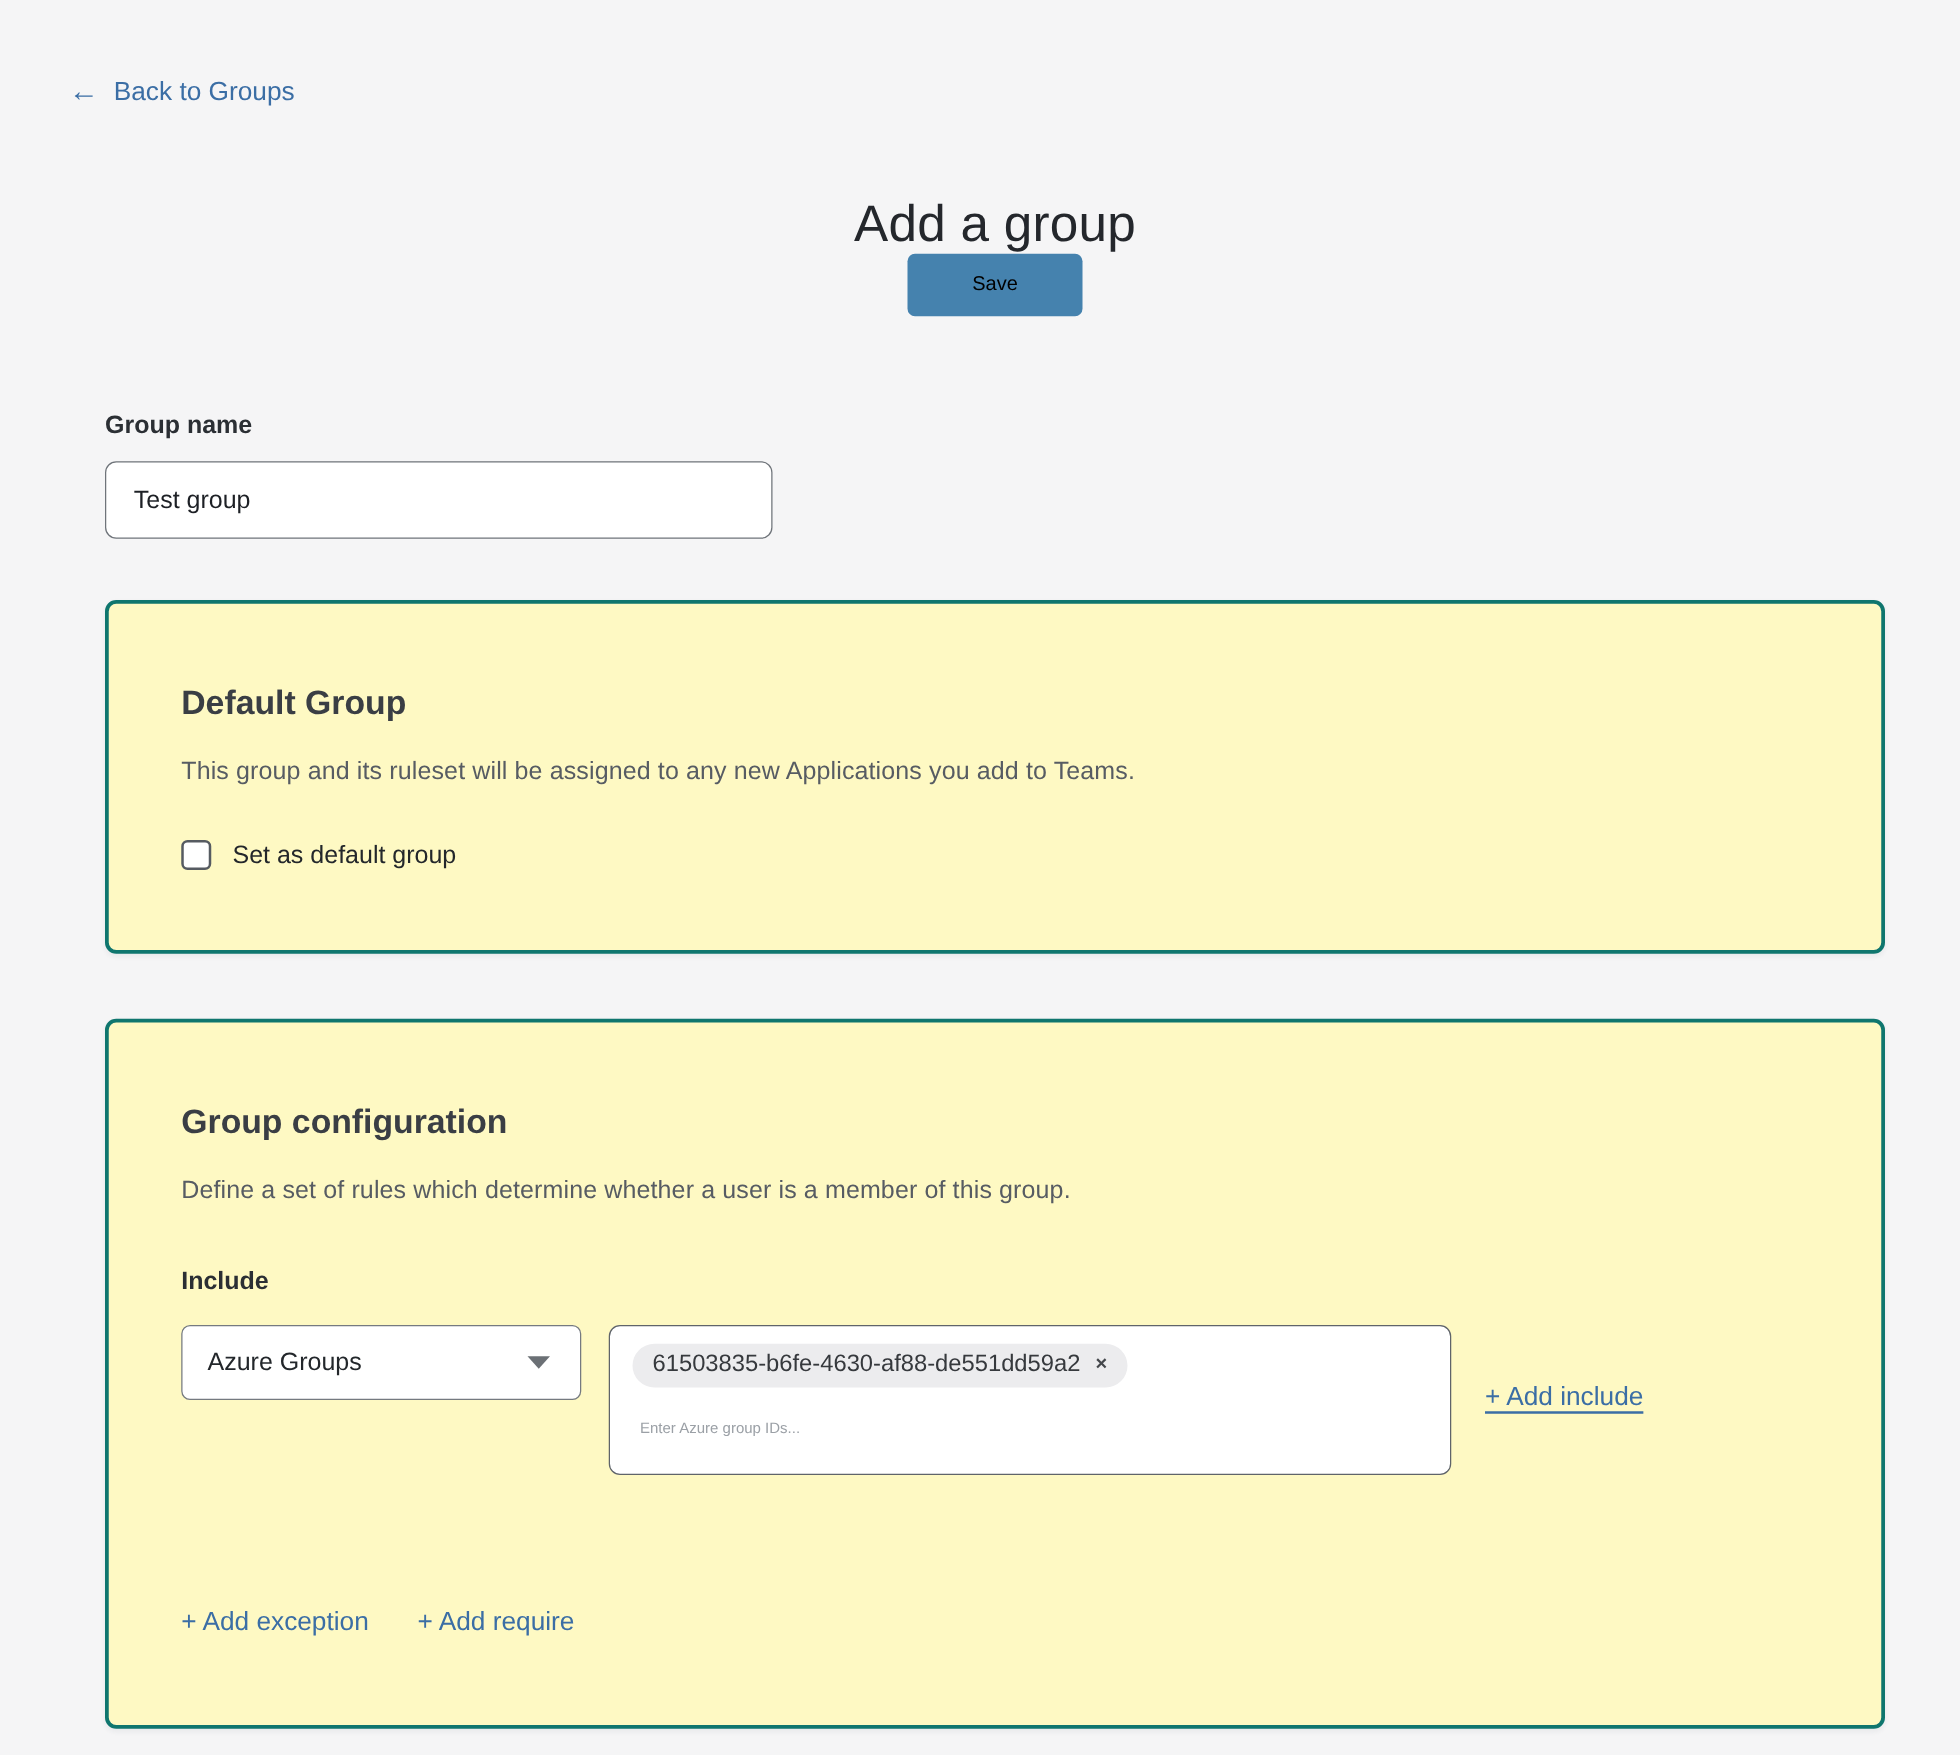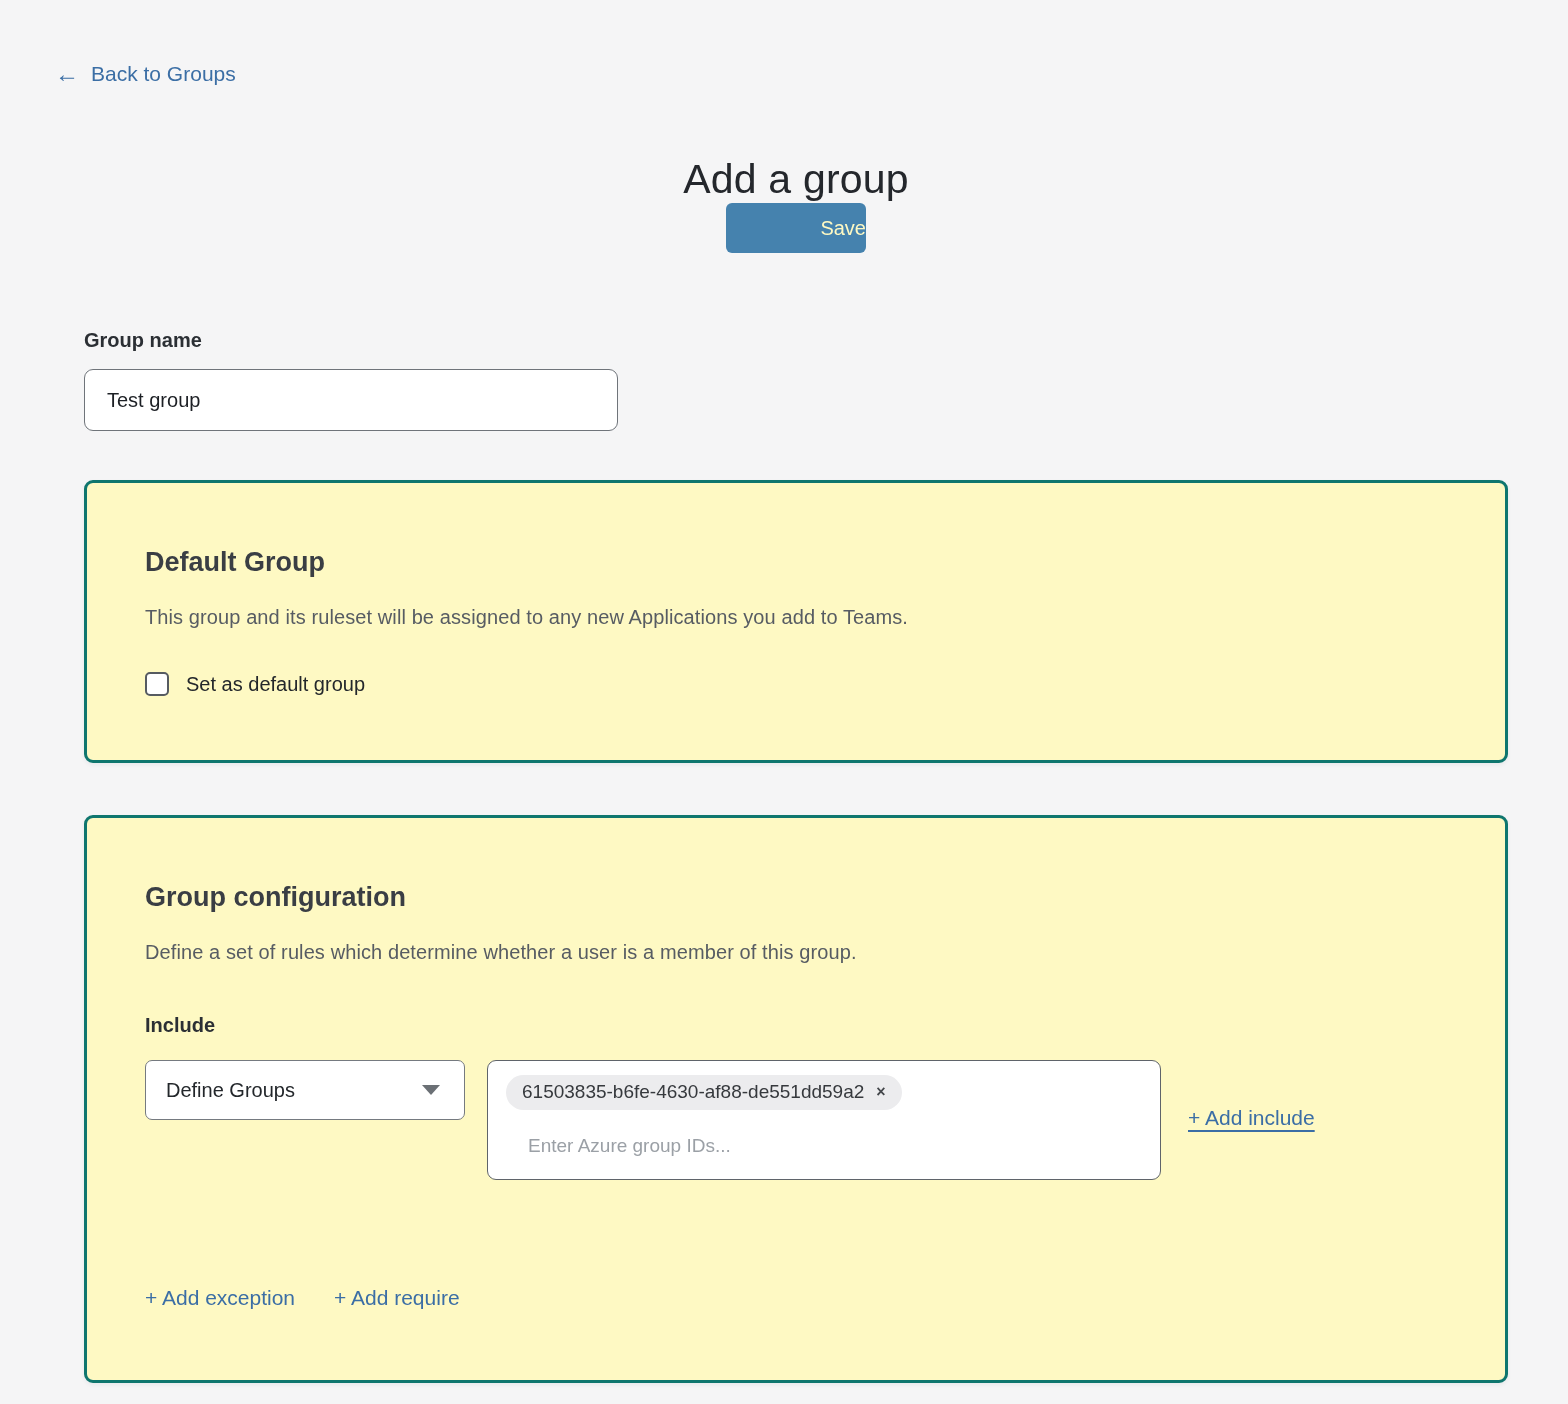--- a/index.html
+++ b/index.html
@@ -37,27 +37,26 @@
   .page-title {
     font-size: 41px;
     font-weight: 400;
     letter-spacing: 0.2px;
     color: #24272c;
   }
   .save-btn {
     width: 140px;
     height: 50px;
     background: #4582ae;
-    color: #fef9c3;
-    font-size: 20px;
+    color: #000000;
+    font-size: 16px;
     font-family: inherit;
     border: none;
     border-radius: 6px;
     cursor: pointer;
-    text-align: right;
   }
   .field-label {
     margin-top: 76px;
     font-size: 20px;
     font-weight: 700;
     color: #2b2f34;
   }
   .text-input {
     display: block;
     margin-top: 17px;
@@ -168,26 +167,25 @@
     color: #44474b;
     cursor: pointer;
     line-height: 1;
   }
   .tag-input {
     display: block;
     margin-top: 21px;
     border: none;
     outline: none;
     width: 100%;
-    font-size: 19px;
+    font-size: 12px;
     font-family: inherit;
     color: #1d2025;
     padding: 4px 6px 10px 6px;
     background: transparent;
-    margin-left: 16px;
   }
   .tag-input::placeholder { color: #9ba0a6; }
   .add-include-link {
     margin-left: 27px;
     margin-top: 46px;
     font-size: 21px;
     color: #3b6ea5;
     text-decoration: underline;
     text-underline-offset: 5px;
     cursor: pointer;
@@ -235,21 +233,21 @@
   </div>
 
   <div class="card card-2">
     <div class="card-title">Group configuration</div>
     <div class="card-desc">Define a set of rules which determine whether a user is a member of this group.</div>
 
     <div class="include-label">Include</div>
 
     <div class="include-row">
       <div class="select-box">
-        <span class="select-value">Define Groups</span>
+        <span class="select-value">Azure Groups</span>
         <span class="chevron-down"></span>
       </div>
 
       <div class="tag-box">
         <span class="tag-chip">
           <span>61503835-b6fe-4630-af88-de551dd59a2</span>
           <span class="tag-remove">×</span>
         </span>
         <input class="tag-input" type="text" placeholder="Enter Azure group IDs..." style="">
       </div>

